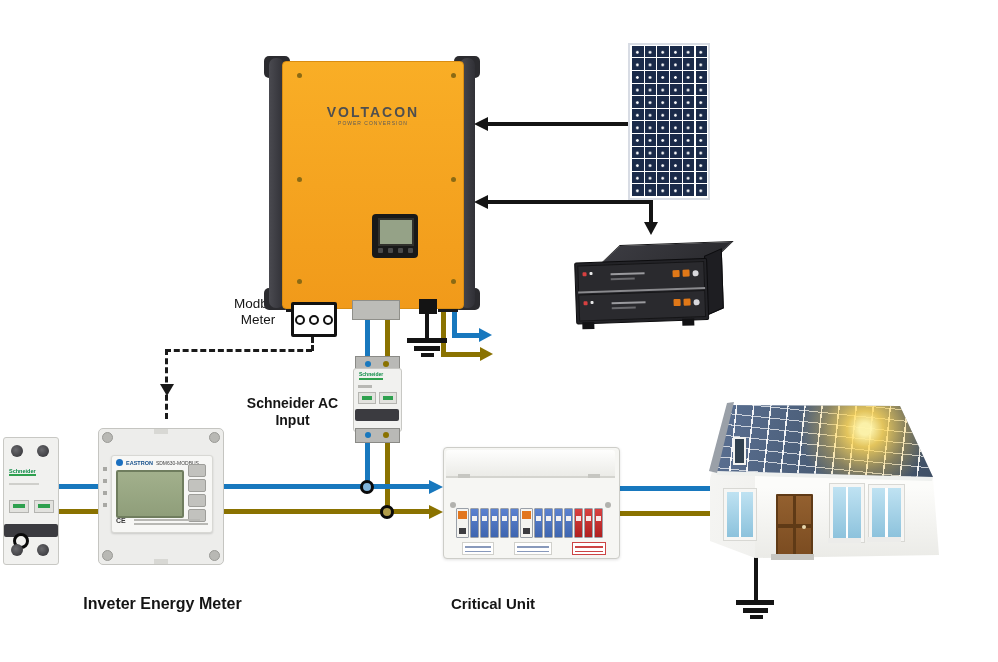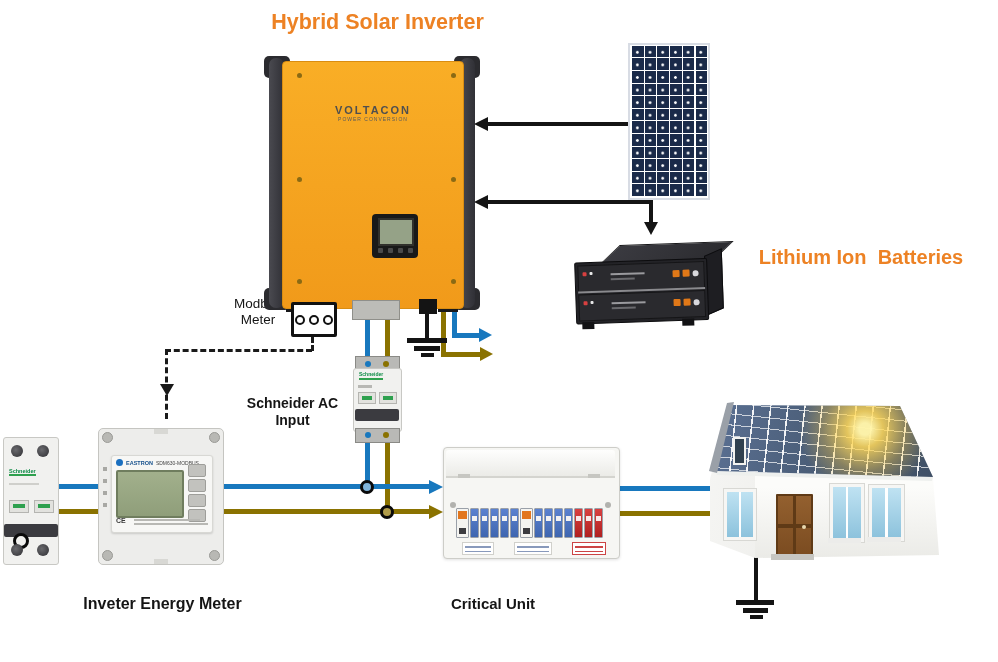--- a/index.html
+++ b/index.html
@@ -155,22 +155,20 @@
   <div class="dash-v" style="left:165px;top:349px;height:70px;"></div>
   <div class="arr" style="left:160px;top:384px;border-top:12px solid #1a1a1a;border-left:7px solid transparent;border-right:7px solid transparent;"></div>
 
   <div class="wire" style="left:754px;top:556px;width:4px;height:46px;background:#141414;"></div>
   <div>
     <div class="gbar" style="left:736px;top:600px;width:38px;height:5px;"></div>
     <div class="gbar" style="left:743px;top:608px;width:25px;height:5px;"></div>
     <div class="gbar" style="left:750px;top:615px;width:13px;height:4px;"></div>
   </div>
 
-  <div class="title" style="left:250px;top:10px;width:255px;font-size:21.5px;color:#ED8224;">Hybrid Solar Inverter</div>
-  <div class="title" style="left:742px;top:246px;width:238px;font-size:20px;color:#ED8224;">Lithium Ion  Batteries</div>
 
   <div class="lbl" style="left:222px;top:296px;width:72px;font-size:13.5px;font-weight:normal;">
     <div>Modbus</div>
     <div>Meter</div>
   </div>
   <div class="lbl" style="left:230px;top:395px;width:125px;font-size:14px;">Schneider AC Input</div>
   <div class="lbl" style="left:55px;top:594px;width:215px;font-size:16px;">Inveter Energy Meter</div>
   <div class="lbl" style="left:428px;top:595px;width:130px;font-size:15px;">Critical Unit</div>
 
   <div class="abs" style="left:264px;top:56px;width:216px;height:254px;">
@@ -183,21 +181,21 @@
     <div class="inv-foot" style="left:22px;"></div>
     <div class="inv-foot" style="left:174px;"></div>
     <div class="inv-body">
       <div class="screw" style="left:14px;top:11px;"></div>
       <div class="screw" style="left:168px;top:11px;"></div>
       <div class="screw" style="left:14px;top:115px;"></div>
       <div class="screw" style="left:168px;top:115px;"></div>
       <div class="screw" style="left:14px;top:217px;"></div>
       <div class="screw" style="left:168px;top:217px;"></div>
       <div class="abs" style="left:22px;top:42px;width:136px;text-align:center;">
-        <div style="font-size:11px;font-weight:bold;letter-spacing:2px;color:#4f4f4f;">VOLTACON</div>
+        <div style="font-size:14px;font-weight:bold;letter-spacing:2px;color:#4f4f4f;">VOLTACON</div>
         <div style="font-size:5px;letter-spacing:1px;color:#5a5a5a;">POWER CONVERSION</div>
       </div>
       <div class="bezel">
         <div class="lcd-screen"></div>
         <div class="bz-btn" style="left:6px;"></div>
         <div class="bz-btn" style="left:16px;"></div>
         <div class="bz-btn" style="left:26px;"></div>
         <div class="bz-btn" style="left:36px;"></div>
       </div>
     </div>

